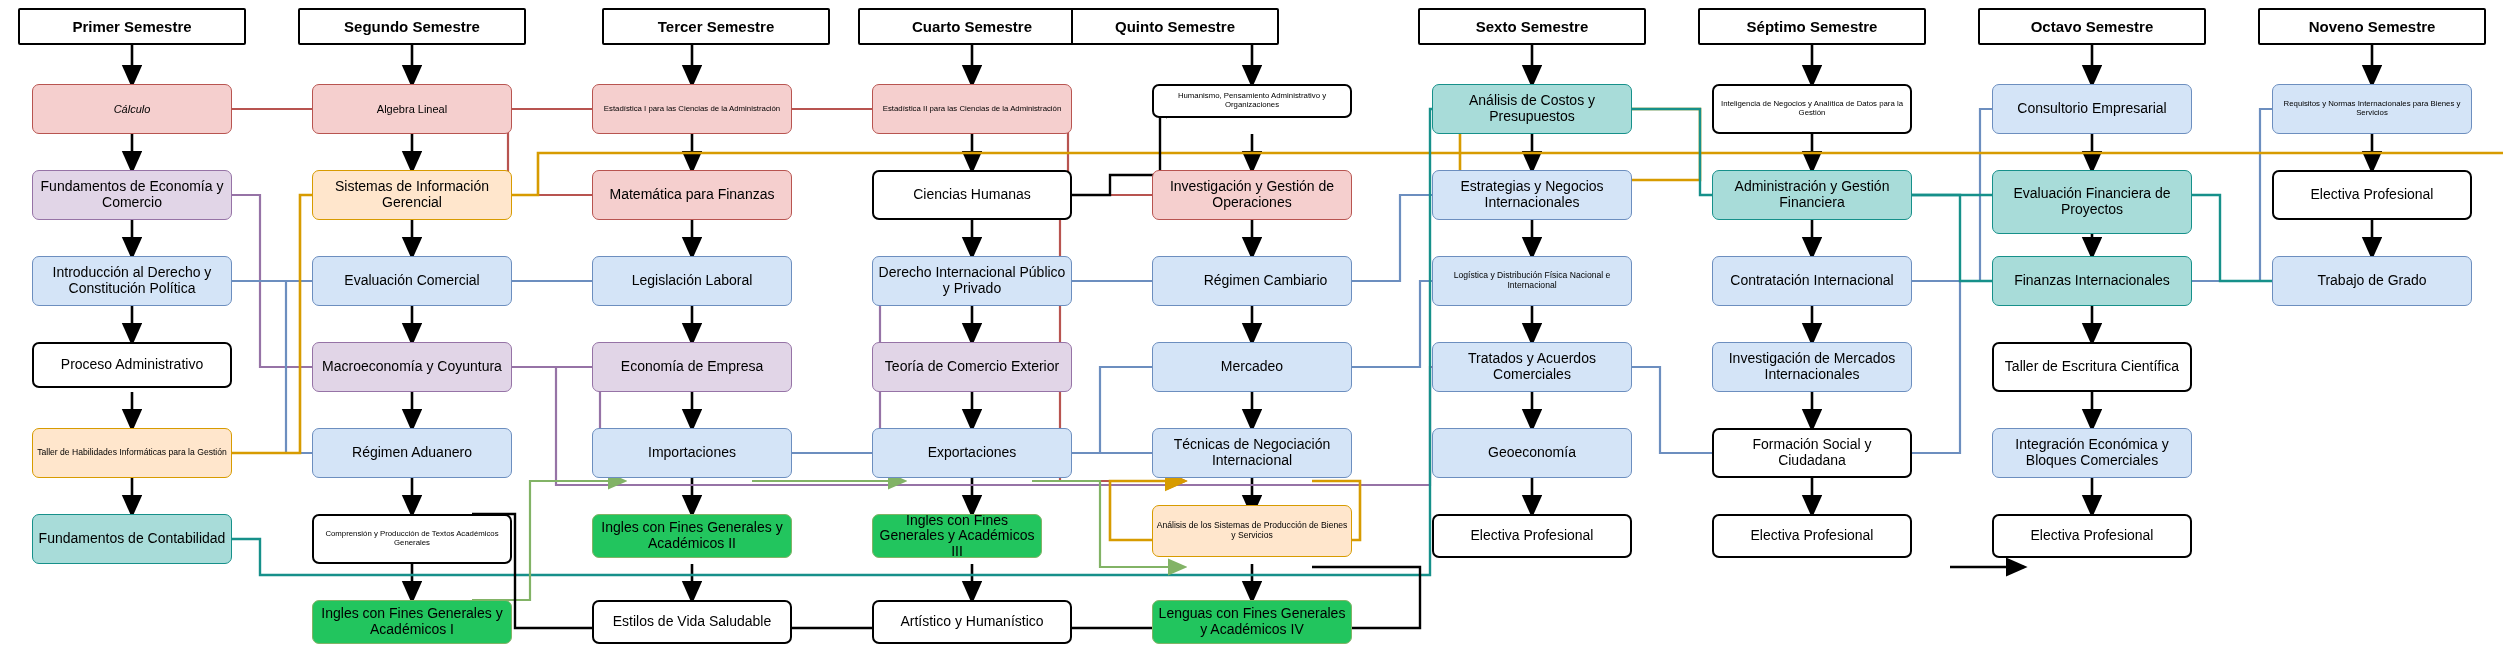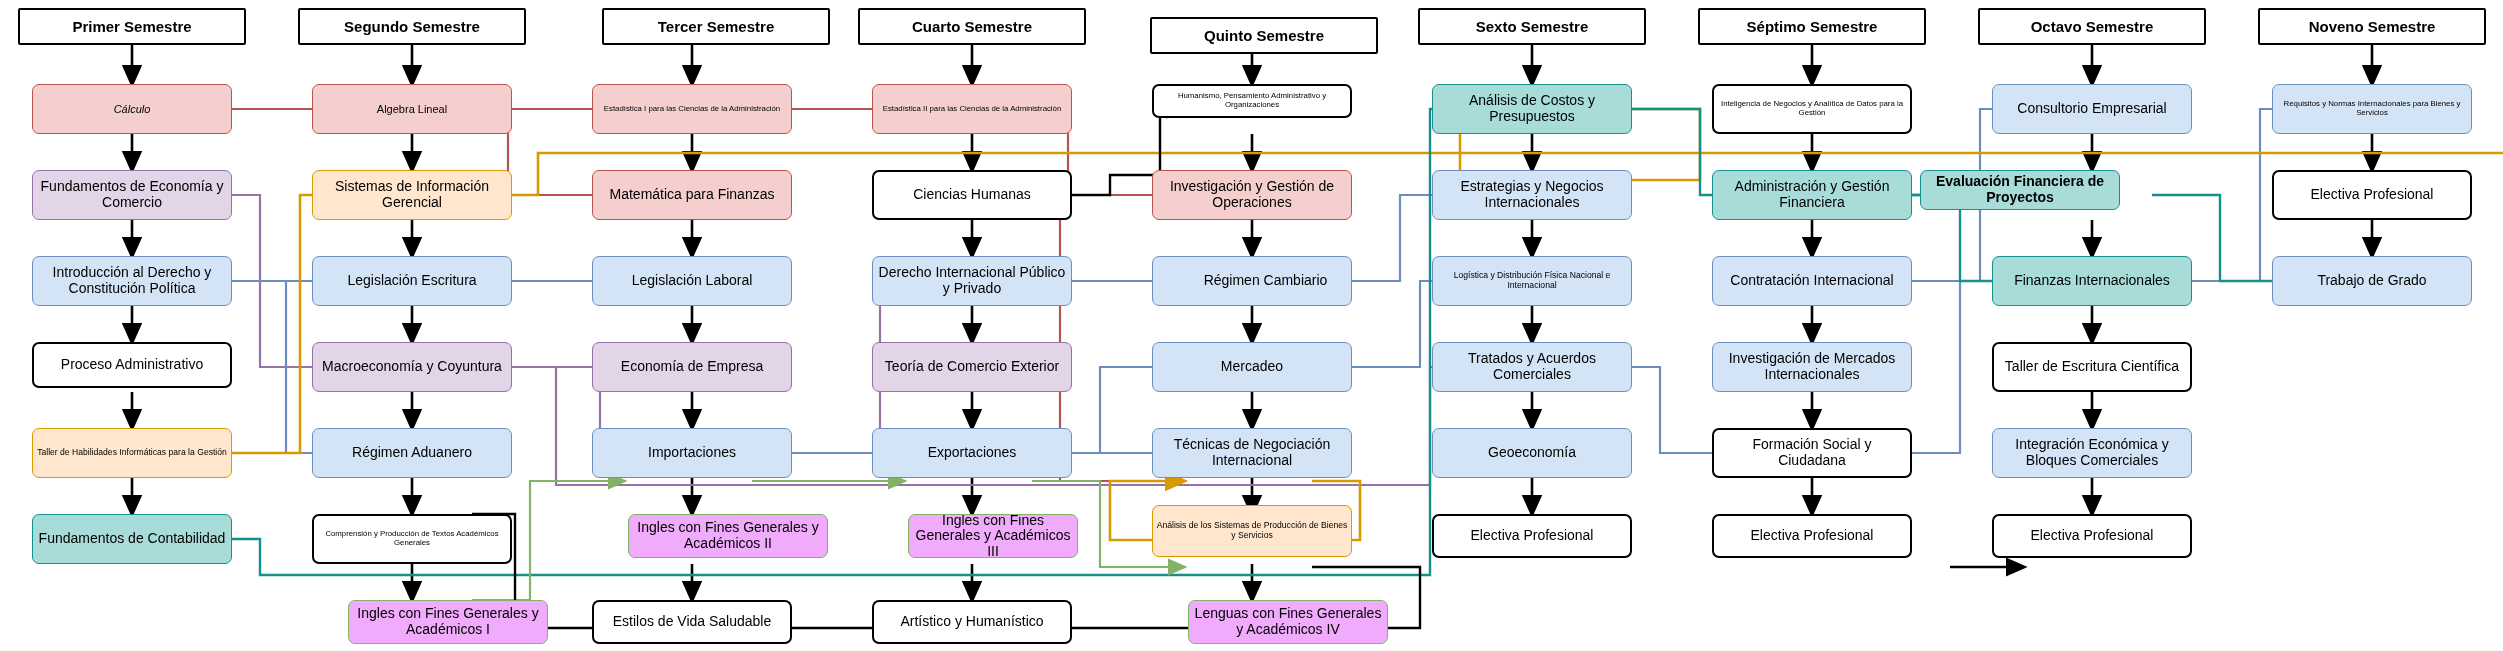--- a/index.html
+++ b/index.html
@@ -59,21 +59,21 @@
     overflow: hidden;
   }
 
   
   .c-red    { background:#f5cfce; border:1.6px solid #b85450; }
   .c-purple { background:#e1d5e7; border:1.6px solid #9673a6; }
   .c-blue   { background:#d4e4f7; border:1.6px solid #6c8ebf; }
   .c-white  { background:#ffffff; border:2.2px solid #000000; }
   .c-orange { background:#ffe6cc; border:1.6px solid #d79b00; }
   .c-teal   { background:#a8dcd9; border:1.6px solid #16908a; }
-  .c-green  { background:#f0abfc; border:1.6px solid #82b366;margin-left:36px; }
+  .c-green  { background:#22c55e; border:1.6px solid #82b366; }
 
   .fs-11 { font-size: 11px; }
   .fs-10 { font-size: 14px; }
   .fs-9  { font-size: 8.6px; }
   .fs-8  { font-size: 7.8px; }
 </style>
 </head>
 <body>
 
 <div id="canvas">
@@ -281,36 +281,36 @@
       <path d="M1890,567 L1950,567 L1950,540 L2030,540 L2030,567" stroke="none"></path>
       <path d="M1592,567 L1650,567 L1650,567" stroke="none"></path>
       <path d="M1400,628 L1950,628 L1950,567 L2024,567" stroke="none"></path>
     </g>
   </svg>
 
   <div class="col-header" style="left:18px; top:8px; width:228px; height:37px;">Primer Semestre</div>
   <div class="col-header" style="left:298px; top:8px; width:228px; height:37px;">Segundo Semestre</div>
   <div class="col-header" style="left:578px; top:8px; width:228px; height:37px;margin-left:24px;">Tercer Semestre</div>
   <div class="col-header" style="left:858px; top:8px; width:228px; height:37px;">Cuarto Semestre</div>
-  <div class="col-header" style="left:1150px; top:8px; width:228px; height:37px;margin-top:9px;">Quinto Semestre</div>
+  <div class="col-header" style="left:1071px; top:8px; width:208px; height:37px;">Quinto Semestre</div>
   <div class="col-header" style="left:1418px; top:8px; width:228px; height:37px;">Sexto Semestre</div>
   <div class="col-header" style="left:1698px; top:8px; width:228px; height:37px;">Séptimo Semestre</div>
   <div class="col-header" style="left:1978px; top:8px; width:228px; height:37px;">Octavo Semestre</div>
   <div class="col-header" style="left:2258px; top:8px; width:228px; height:37px;">Noveno Semestre</div>
 
   <div class="node c-red fs-11" style="left:32px; top:84px; width:200px; height:50px;font-style:italic;">Cálculo</div>
   <div class="node c-purple fs-10" style="left:32px; top:170px; width:200px; height:50px;">Fundamentos de Economía y Comercio</div>
   <div class="node c-blue fs-10" style="left:32px; top:256px; width:200px; height:50px;">Introducción al Derecho y Constitución Política</div>
   <div class="node c-white fs-10" style="left:32px; top:342px; width:200px; height:46px;">Proceso Administrativo</div>
   <div class="node c-orange fs-9" style="left:32px; top:428px; width:200px; height:50px;">Taller de Habilidades Informáticas para la Gestión</div>
   <div class="node c-teal fs-10" style="left:32px; top:514px; width:200px; height:50px;">Fundamentos de Contabilidad</div>
 
   <div class="node c-red fs-11" style="left:312px; top:84px; width:200px; height:50px;">Algebra Lineal</div>
   <div class="node c-orange fs-10" style="left:312px; top:170px; width:200px; height:50px;">Sistemas de Información Gerencial</div>
-  <div class="node c-blue fs-10" style="left:312px; top:256px; width:200px; height:50px;">Legislación Escritura</div>
+  <div class="node c-blue fs-10" style="left:312px; top:256px; width:200px; height:50px;">Evaluación Comercial</div>
   <div class="node c-purple fs-10" style="left:312px; top:342px; width:200px; height:50px;">Macroeconomía y Coyuntura</div>
   <div class="node c-blue fs-10" style="left:312px; top:428px; width:200px; height:50px;">Régimen Aduanero</div>
   <div class="node c-white fs-8" style="left:312px; top:514px; width:200px; height:50px;">Comprensión y Producción de Textos Académicos Generales</div>
   <div class="node c-green fs-10" style="left:312px; top:600px; width:200px; height:44px;">Ingles con Fines Generales y Académicos I</div>
 
   <div class="node c-red fs-8" style="left:592px; top:84px; width:200px; height:50px;">Estadística I para las Ciencias de la Administración</div>
   <div class="node c-red fs-10" style="left:592px; top:170px; width:200px; height:50px;">Matemática para Finanzas</div>
   <div class="node c-blue fs-10" style="left:592px; top:256px; width:200px; height:50px;">Legislación Laboral</div>
   <div class="node c-purple fs-10" style="left:592px; top:342px; width:200px; height:50px;">Economía de Empresa</div>
   <div class="node c-blue fs-10" style="left:592px; top:428px; width:200px; height:50px;">Importaciones</div>
@@ -341,21 +341,21 @@
   <div class="node c-white fs-10" style="left:1432px; top:514px; width:200px; height:44px;">Electiva Profesional</div>
 
   <div class="node c-white fs-8" style="left:1712px; top:84px; width:200px; height:50px;">Inteligencia de Negocios y Analítica de Datos para la Gestión</div>
   <div class="node c-teal fs-10" style="left:1712px; top:170px; width:200px; height:50px;">Administración y Gestión Financiera</div>
   <div class="node c-blue fs-10" style="left:1712px; top:256px; width:200px; height:50px;">Contratación Internacional</div>
   <div class="node c-blue fs-10" style="left:1712px; top:342px; width:200px; height:50px;">Investigación de Mercados Internacionales</div>
   <div class="node c-white fs-10" style="left:1712px; top:428px; width:200px; height:50px;">Formación Social y Ciudadana</div>
   <div class="node c-white fs-10" style="left:1712px; top:514px; width:200px; height:44px;">Electiva Profesional</div>
 
   <div class="node c-blue fs-10" style="left:1992px; top:84px; width:200px; height:50px;">Consultorio Empresarial</div>
-  <div class="node c-teal fs-10" style="left:1920px; top:170px; width:200px; height:40px;font-weight:bold;">Evaluación Financiera de Proyectos</div>
+  <div class="node c-teal fs-10" style="left:1992px; top:170px; width:200px; height:64px;">Evaluación Financiera de Proyectos</div>
   <div class="node c-teal fs-10" style="left:1992px; top:256px; width:200px; height:50px;">Finanzas Internacionales</div>
   <div class="node c-white fs-10" style="left:1992px; top:342px; width:200px; height:50px;">Taller de Escritura Científica</div>
   <div class="node c-blue fs-10" style="left:1992px; top:428px; width:200px; height:50px;">Integración Económica y Bloques Comerciales</div>
   <div class="node c-white fs-10" style="left:1992px; top:514px; width:200px; height:44px;">Electiva Profesional</div>
 
   <div class="node c-blue fs-8" style="left:2272px; top:84px; width:200px; height:50px;">Requisitos y Normas Internacionales para Bienes y Servicios</div>
   <div class="node c-white fs-10" style="left:2272px; top:170px; width:200px; height:50px;">Electiva Profesional</div>
   <div class="node c-blue fs-10" style="left:2272px; top:256px; width:200px; height:50px;">Trabajo de Grado</div>
 
 </div>

